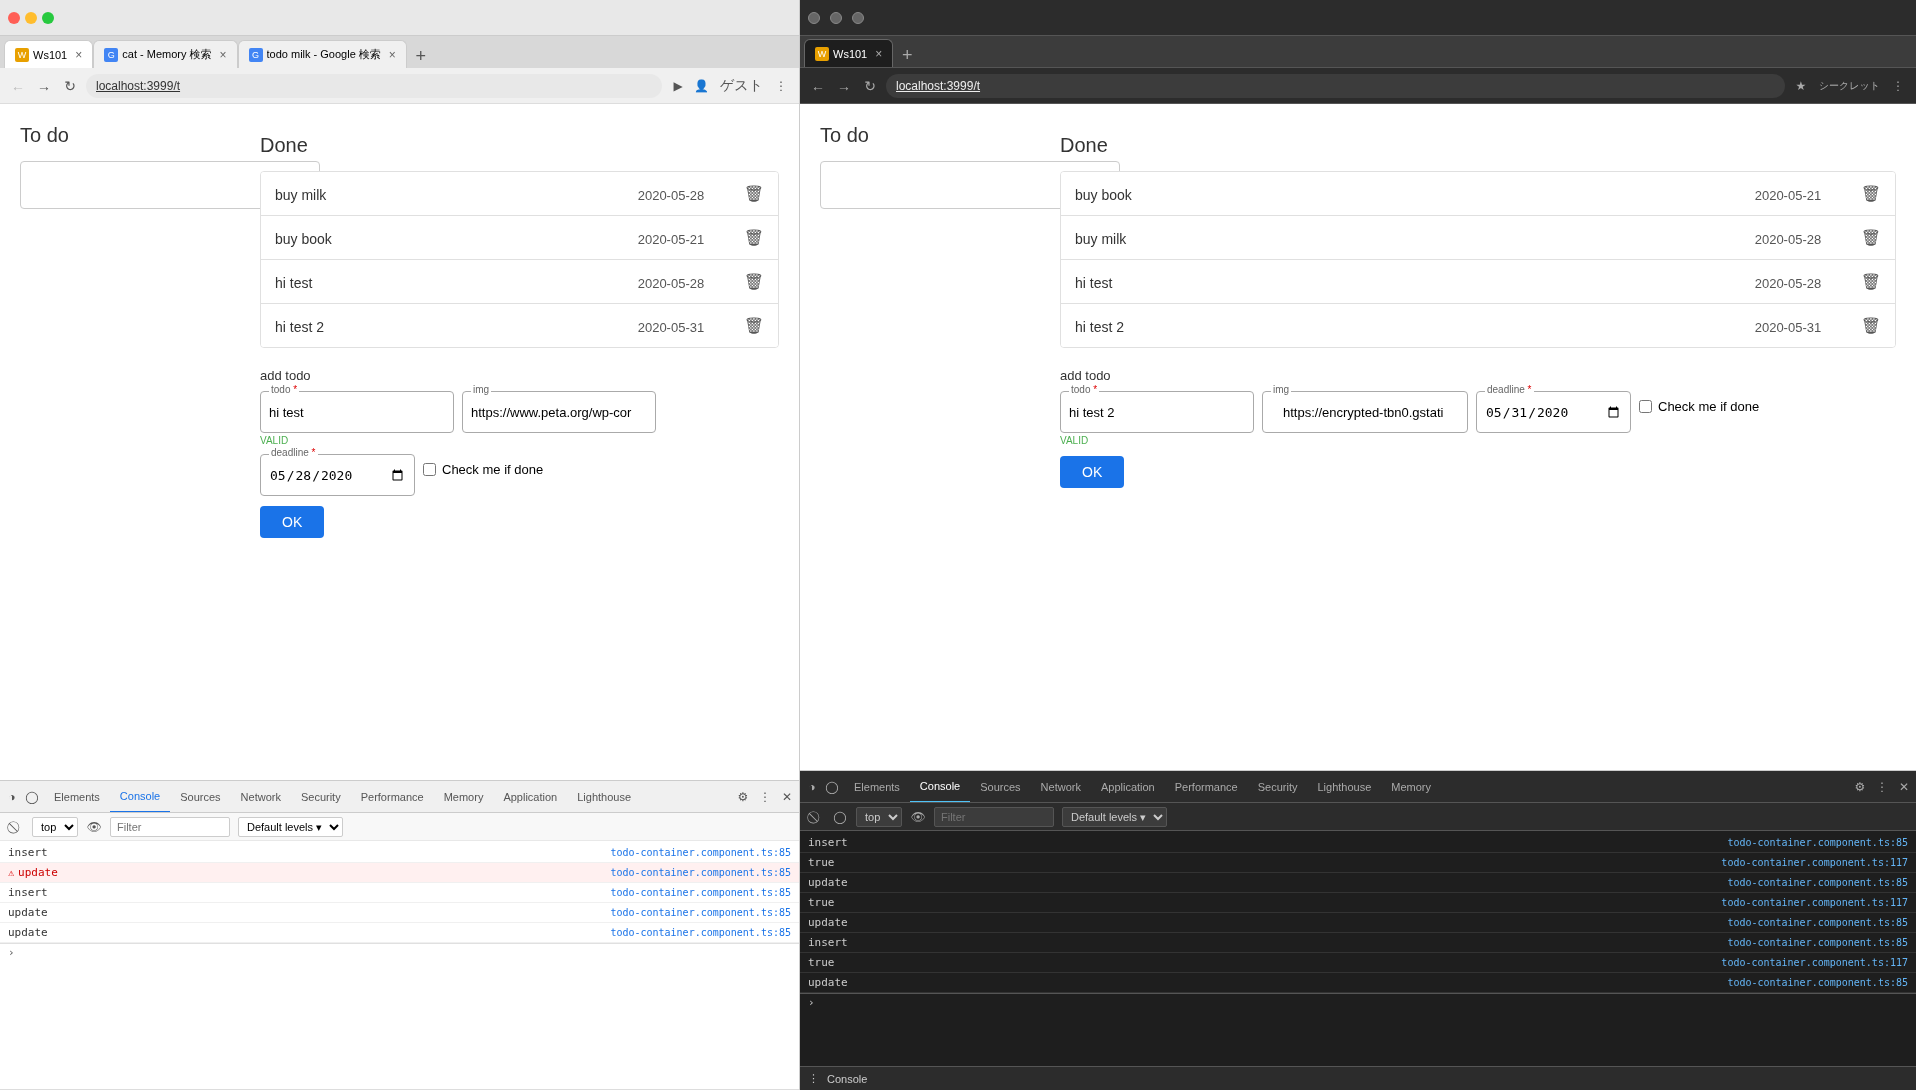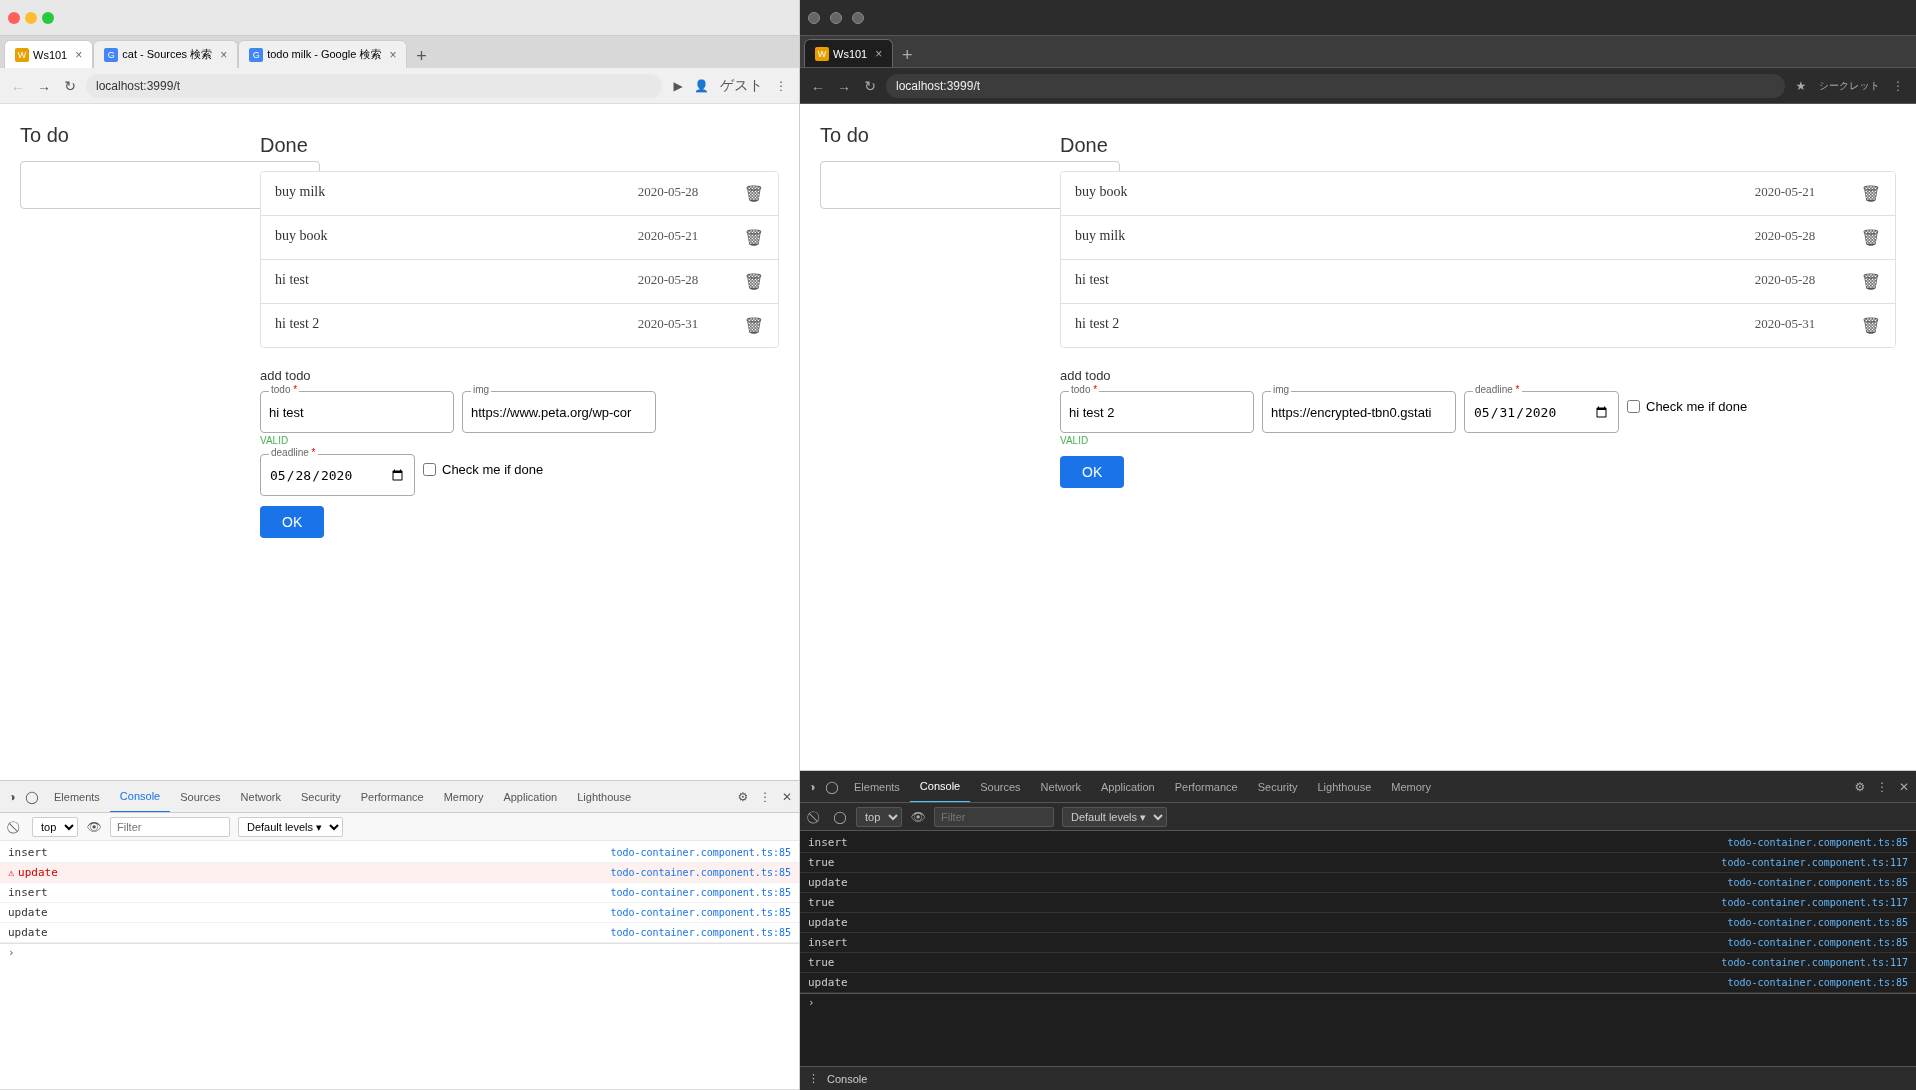--- a/index.html
+++ b/index.html
@@ -25,21 +25,21 @@
     .browser-tab { display: flex; align-items: center; height: 28px; padding: 0 10px; background: #f0f0f0; border: 1px solid #ccc; border-bottom: none; border-radius: 6px 6px 0 0; font-size: 11px; gap: 4px; max-width: 200px; }
     .browser-tab.active { background: #fff; }
     .browser-tab .favicon { width: 14px; height: 14px; border-radius: 2px; background: #888; font-size: 9px; display: flex; align-items: center; justify-content: center; color: white; }
     .browser-tab .tab-title { white-space: nowrap; overflow: hidden; text-overflow: ellipsis; max-width: 130px; }
     .browser-tab .tab-close { margin-left: 4px; color: #666; font-size: 12px; cursor: pointer; }
     .tab-new { width: 24px; height: 24px; display: flex; align-items: center; justify-content: center; font-size: 18px; color: #555; cursor: pointer; margin-left: 2px; }
 
     .address-bar { display: flex; align-items: center; height: 36px; background: #f0f0f0; padding: 0 8px; gap: 6px; border-bottom: 1px solid #ddd; }
     .nav-btn { width: 20px; height: 20px; display: flex; align-items: center; justify-content: center; color: #555; font-size: 14px; cursor: pointer; }
     .nav-btn.disabled { color: #bbb; cursor: default; }
-    .address-input { flex: 1; height: 24px; border: none; border-radius: 12px; background: #e8e8e8; padding: 0 10px; font-size: 12px; outline: none; color: #333; }
+    .address-input { flex: 1; height: 24px; border: none; border-radius: 12px; background: #e8e8e8; padding: 0 10px; font-size: 12px; outline: none; color: #333; text-decoration: underline; }
     .addr-icons { display: flex; gap: 4px; align-items: center; }
     .addr-icon { width: 20px; height: 20px; display: flex; align-items: center; justify-content: center; color: #555; font-size: 12px; cursor: pointer; }
 
     
     .app-area { flex: 1; display: flex; flex-direction: row; background: #fff; overflow: hidden; }
     .section-title { font-size: 20px; font-weight: 500; margin-bottom: 14px; color: #333; }
     .todo-input-box { width: 300px; height: 48px; border: 1px solid #ccc; border-radius: 4px; margin-bottom: 20px; }
     .done-title { font-size: 20px; font-weight: 500; margin-bottom: 14px; color: #333; }
     .todo-name { flex: 1; font-size: 14px; color: #333; }
     .todo-date { font-size: 13px; color: #555; margin-right: 16px; min-width: 90px; }
@@ -104,21 +104,21 @@
     .field-wrapper { position: relative; border: 1px solid #aaa; border-radius: 4px; padding: 4px 8px 4px 8px; min-width: 120px; height: 42px; display: flex; align-items: center; }
     .field-wrapper .floating-label { position: absolute; top: -8px; left: 8px; font-size: 10px; background: #fff; padding: 0 2px; color: #666; }
     .field-wrapper input { border: none; outline: none; font-size: 13px; width: 100%; background: transparent; }
 
     .required { color: #d00; }
 
     
     .wc-dark { width: 12px; height: 12px; border-radius: 50%; background: #666; border: 1px solid #888; }
 
     .todo-items-container { border: 1px solid #e0e0e0; border-radius: 4px; overflow: hidden; }
-    .todo-item-border { border-bottom: 1px solid #e0e0e0; display: flex; align-items: flex-start; padding: 12px 14px; background: #fff; font-family: Liberation Serif, serif; }
+    .todo-item-border { border-bottom: 1px solid #e0e0e0; display: flex; align-items: flex-end; padding: 12px 14px; background: #fff; }
     .todo-item-border:last-child { border-bottom: none; }
   </style>
 </head>
 <body>
 
 <div class="browsers-container">
 
   <div class="browser-left">
 
     <div class="browser-titlebar">
@@ -130,21 +130,21 @@
     </div>
 
     <div class="tab-bar">
       <div class="browser-tab active">
         <div class="favicon" style="background:#e8a000;">W</div>
         <span class="tab-title">Ws101</span>
         <span class="tab-close">×</span>
       </div>
       <div class="browser-tab">
         <div class="favicon" style="background:#4285f4;">G</div>
-        <span class="tab-title">cat - Sources 検索</span>
+        <span class="tab-title">cat - Memory 検索</span>
         <span class="tab-close">×</span>
       </div>
       <div class="browser-tab">
         <div class="favicon" style="background:#4285f4;">G</div>
         <span class="tab-title">todo milk - Google 検索</span>
         <span class="tab-close">×</span>
       </div>
       <div class="tab-new">+</div>
     </div>
 
@@ -352,21 +352,21 @@
             <div class="add-todo-fields" style="margin-top:8px;">
               <div style="display:flex;flex-direction:column;">
                 <div class="field-wrapper" style="min-width:155px;">
                   <span class="floating-label">todo <span class="required">*</span></span>
                   <input type="text" value="hi test 2" style="font-size: 13px; border: none; outline: none; width: 100%; background: transparent;">
                 </div>
                 <span class="valid-text">VALID</span>
               </div>
               <div class="field-wrapper" style="min-width:155px;">
                 <span class="floating-label">img</span>
-                <input type="text" value="https://encrypted-tbn0.gstati" style="font-size: 13px; border: none; outline: none; width: 100%; background: transparent;">
+                <input type="text" value="https://encrypted-tbn0.gstati" style="font-size: 13px; border: none; outline: none; width: 100%; background: transparent; margin-left: 12px;">
               </div>
               <div class="field-wrapper" style="min-width:155px;">
                 <span class="floating-label">deadline <span class="required">*</span></span>
                 <input type="date" value="2020-05-31" style="font-size: 13px; border: none; outline: none; width: 100%; background: transparent;">
               </div>
               <div class="checkbox-group">
                 <input type="checkbox" style="">
                 <label>Check me if done</label>
               </div>
             </div>

